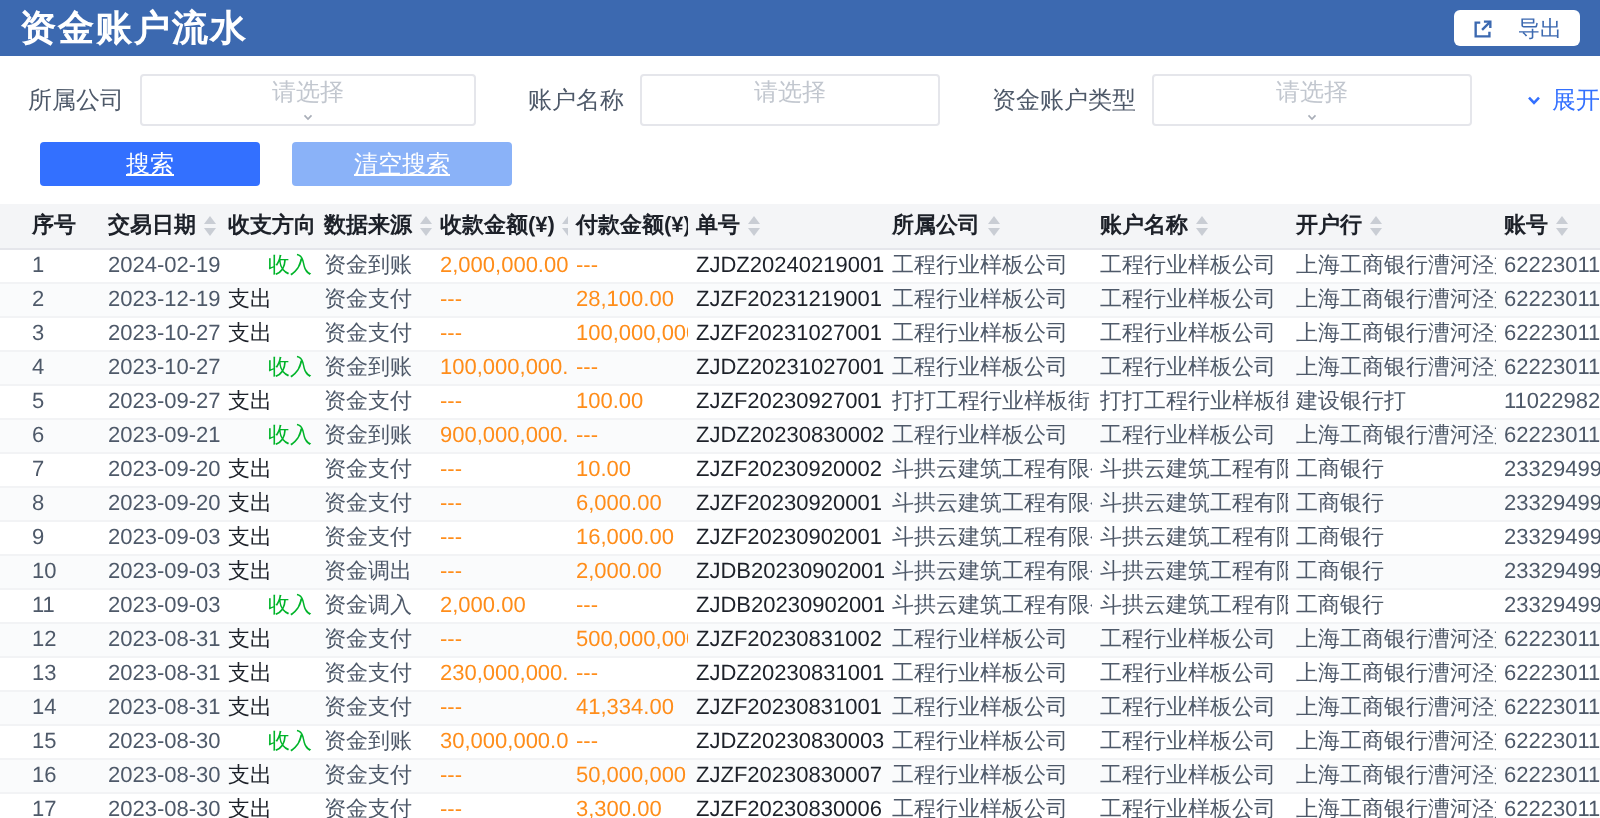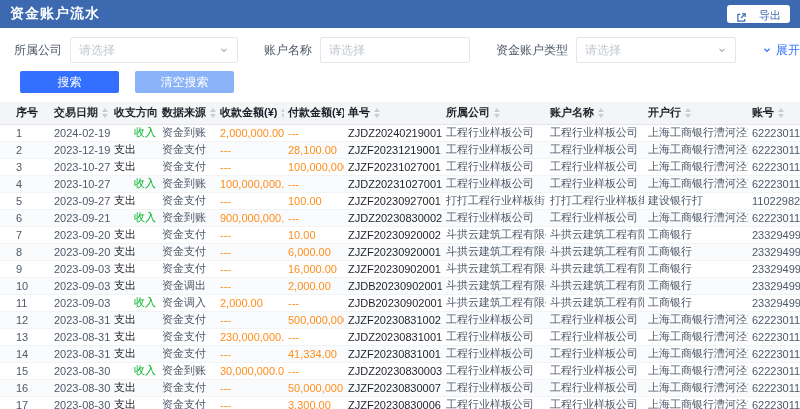--- a/index.html
+++ b/index.html
@@ -1,40 +1,40 @@
 <!DOCTYPE html>
 <html lang="zh"><head>
 <meta charset="utf-8">
 <style>
   * { margin:0; padding:0; box-sizing:border-box; }
   html,body { width:800px; height:409px; overflow:hidden; background:#fff;
               font-family:"Liberation Sans","DejaVu Sans",sans-serif; }
 
   .topbar { height:28px; background:#3c69b0; display:flex; align-items:center;
             justify-content:space-between; padding:0 10px; }
-  .topbar-title { color:#fff; font-size:14px; font-weight:bold; letter-spacing:1px; }
+  .topbar-title { color:#fff; font-size:18px; font-weight:bold; letter-spacing:1px; }
   .export-btn { background:#fff; border:none; border-radius:3px; height:18px; padding:0 9px;
-                display:flex; align-items:flex-end; gap:12px; color:#3c69b0; font-size:11px; cursor:pointer; }
+                display:flex; align-items:center; gap:12px; color:#3c69b0; font-size:11px; cursor:pointer; }
 
   .filter-row { display:flex; align-items:center; padding:9px 12px 5px 14px; }
   .filter-item { display:flex; align-items:center; margin-right:26px; }
   .filter-label { font-size:12px; color:#4e5969; margin-right:8px; white-space:nowrap; }
   .select { height:26px; border:1px solid #e5e6eb; border-radius:2px; background:#fff;
             display:flex; align-items:center; justify-content:space-between;
-            padding:0 8px; cursor:pointer; }
+            padding:0 8px; cursor:pointer;flex-direction:column; }
   .select.w-company { width:168px; }
   .select.w-account { width:150px; }
   .select.w-type    { width:160px; }
   .placeholder { color:#c2c7cf; font-size:12px; }
   .expand-link { margin-left:auto; color:#3370ff; font-size:12px; display:flex;
                  align-items:center; gap:4px; cursor:pointer; white-space:nowrap; }
 
   .btn-row { display:flex; gap:16px; padding:3px 10px 9px 20px; }
-  .btn { width:99px; height:22px; border:none; border-radius:2px; font-size:12px; cursor:pointer;
-         font-family:inherit; }
+  .btn { width:110px; height:22px; border:none; border-radius:2px; font-size:12px; cursor:pointer;
+         font-family:inherit;text-decoration:underline; }
   .btn-primary { background:#3370ff; color:#fff; }
   .btn-secondary { background:#8ab2f8; color:#fff; }
 
   table { width:800px; border-collapse:collapse; table-layout:fixed; }
   thead th { background:#f4f5f7; height:22px; font-size:11px; color:#1d2129; font-weight:600;
              text-align:left; padding:0 4px; white-space:nowrap; overflow:hidden;
              border-bottom:1px solid #e5e6eb; }
   tbody td { height:17px; font-size:11px; color:#4e5969; padding:0 4px; white-space:nowrap;
              overflow:hidden; border-bottom:1px solid #f2f3f5; }
   thead th:first-child, tbody td:first-child { padding-left:16px; }

